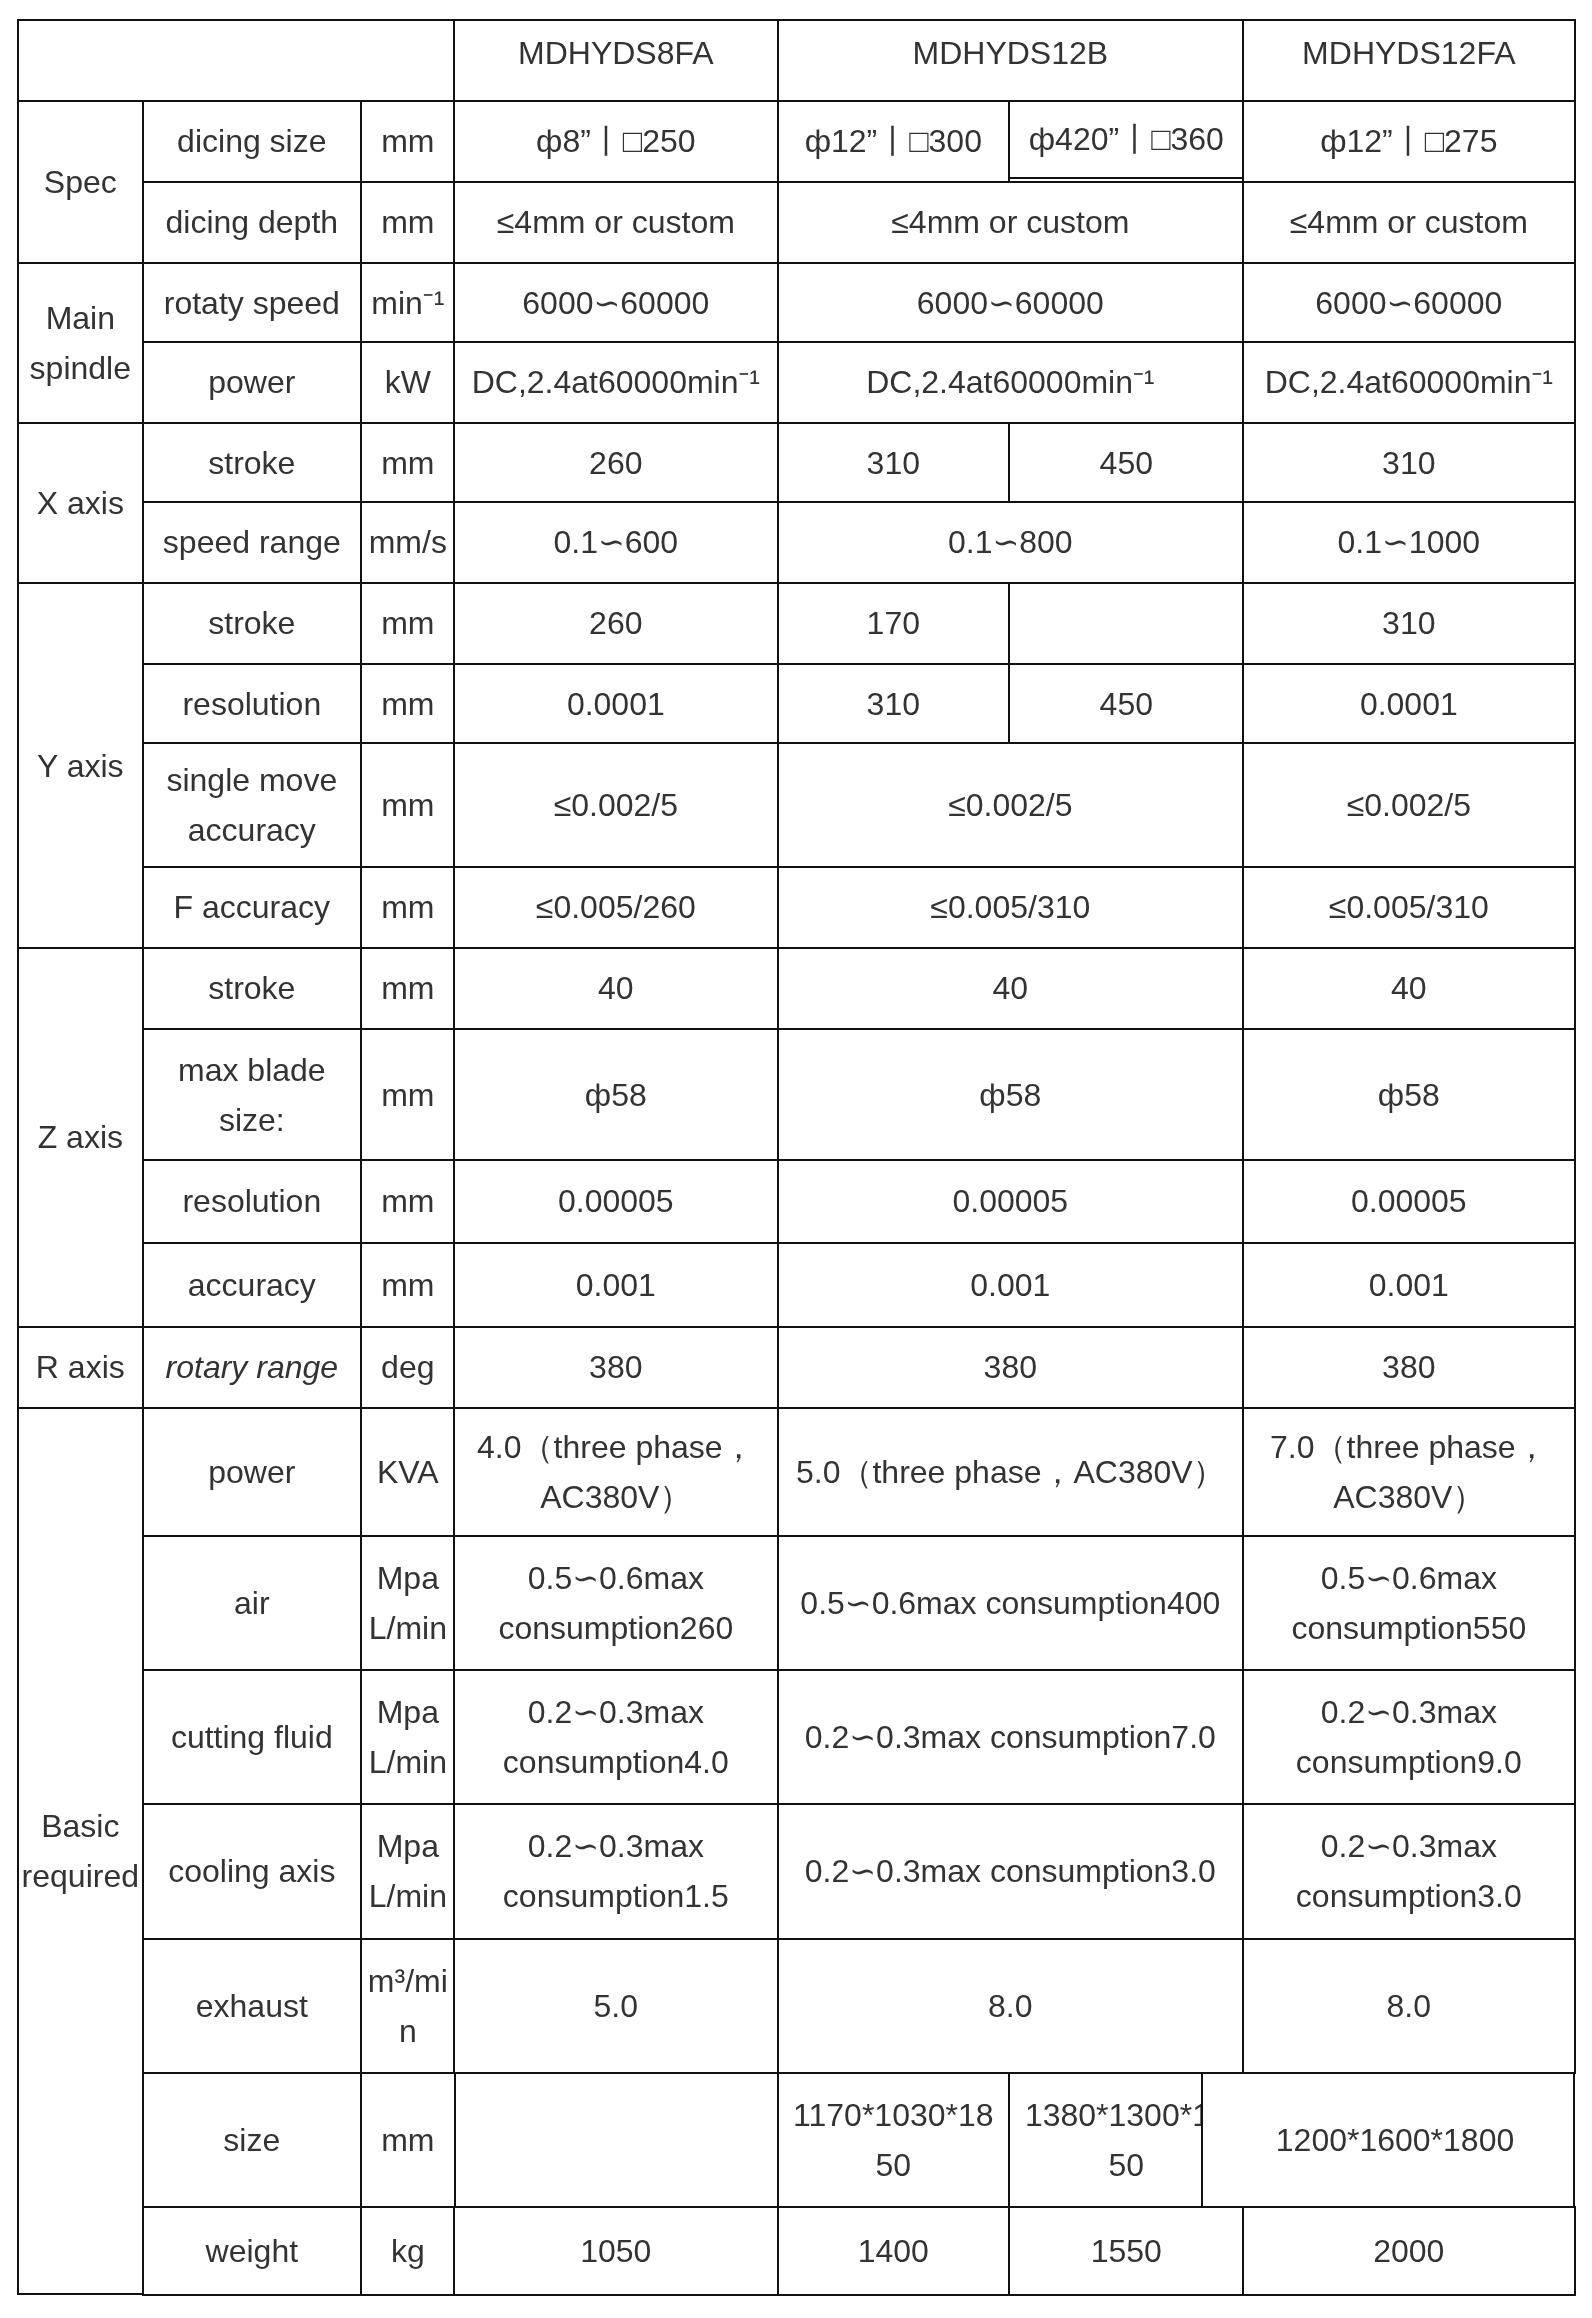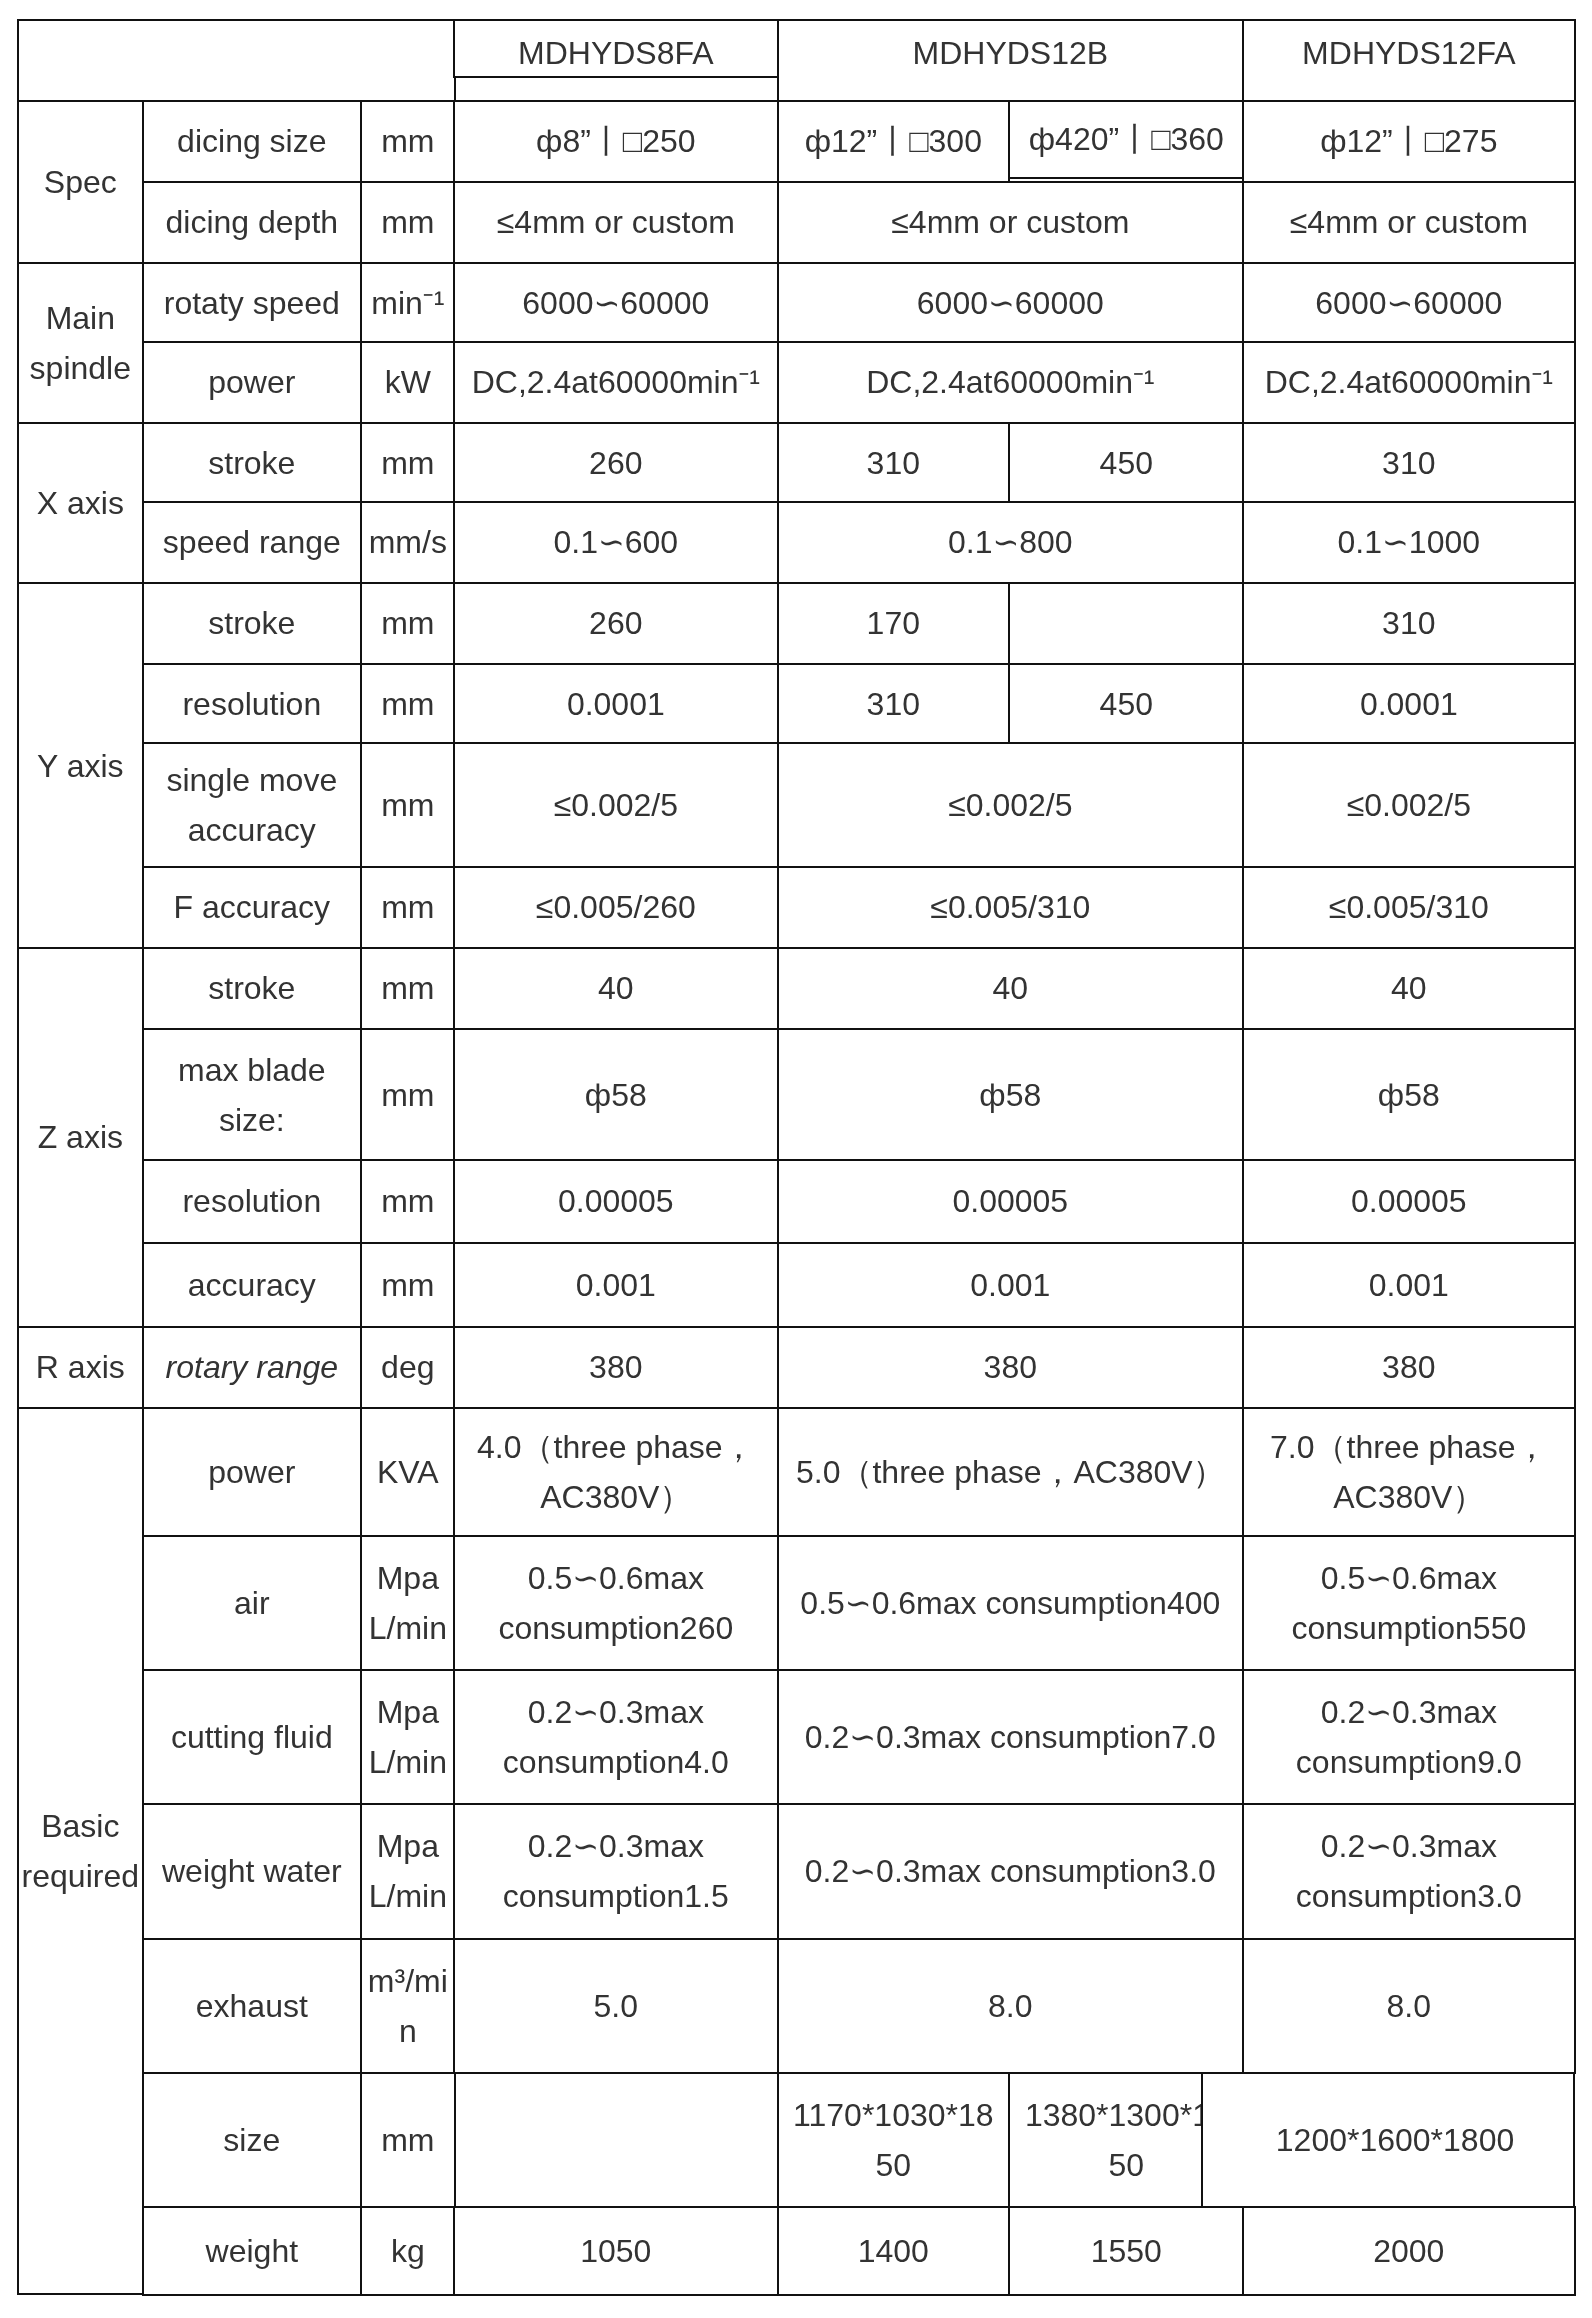--- a/index.html
+++ b/index.html
@@ -10,21 +10,21 @@
           display:flex; align-items:center; justify-content:center; text-align:center;
           font-size:32px; line-height:50px; white-space:pre-line; background:#ffffff;
           margin-left:-1.2px; margin-top:-1.2px; padding:0 1.6px; }
   .cell.top { align-items:flex-start; padding-top:6.3px; }
 </style>
 </head>
 <body>
 
 <div id="spec-table">
     <div class="cell" style="left: 18px; top: 20.4px; width: 439px; height: 83px;"></div>
-    <div class="cell top" style="left: 454px; top: 20.4px; width: 326px; height: 59px;">MDHYDS8FA</div>
+    <div class="cell top" style="left: 454px; top: 20.4px; width: 326px; height: 83px;">MDHYDS8FA</div>
     <div class="cell top" style="left: 778px; top: 20.4px; width: 467px; height: 83px;">MDHYDS12B</div>
     <div class="cell top" style="left: 1243px; top: 20.4px; width: 334px; height: 83px;">MDHYDS12FA</div>
     <div class="cell" style="left: 18px; top: 101px; width: 127px; height: 164px; text-align: center;">Spec</div>
     <div class="cell" style="left: 18px; top: 263px; width: 127px; height: 163px;">Main
 spindle</div>
     <div class="cell" style="left: 18px; top: 423px; width: 127px; height: 162px;">X axis</div>
     <div class="cell" style="left: 18px; top: 583px; width: 127px; height: 368px;">Y axis</div>
     <div class="cell" style="left: 18px; top: 948px; width: 127px; height: 381px;">Z axis</div>
     <div class="cell" style="left: 18px; top: 1327px; width: 127px; height: 83px;">R axis</div>
     <div class="cell" style="left: 18px; top: 1408px; width: 127px; height: 888px;">Basic
@@ -126,21 +126,21 @@
     <div class="cell" style="left: 1243px; top: 1536px; width: 334px; height: 136px;">0.5∽0.6max
 consumption550</div>
     <div class="cell" style="left: 143px; top: 1670px; width: 220px; height: 137px;">cutting fluid</div>
     <div class="cell" style="left: 361px; top: 1670px; width: 96px; height: 137px;">Mpa
 L/min</div>
     <div class="cell" style="left: 454px; top: 1670px; width: 326px; height: 137px;">0.2∽0.3max
 consumption4.0</div>
     <div class="cell" style="left: 778px; top: 1670px; width: 467px; height: 137px;">0.2∽0.3max consumption7.0</div>
     <div class="cell" style="left: 1243px; top: 1670px; width: 334px; height: 137px;">0.2∽0.3max
 consumption9.0</div>
-    <div class="cell" style="left: 143px; top: 1804px; width: 220px; height: 137px;">weight water</div>
+    <div class="cell" style="left: 143px; top: 1804px; width: 220px; height: 137px;">cooling axis</div>
     <div class="cell" style="left: 361px; top: 1804px; width: 96px; height: 137px;">Mpa
 L/min</div>
     <div class="cell" style="left: 454px; top: 1804px; width: 326px; height: 137px;">0.2∽0.3max
 consumption1.5</div>
     <div class="cell" style="left: 778px; top: 1804px; width: 467px; height: 137px;">0.2∽0.3max consumption3.0</div>
     <div class="cell" style="left: 1243px; top: 1804px; width: 334px; height: 137px;">0.2∽0.3max
 consumption3.0</div>
     <div class="cell" style="left: 143px; top: 1939px; width: 220px; height: 136px;">exhaust</div>
     <div class="cell" style="left: 361px; top: 1939px; width: 96px; height: 136px;">m³/mi
 n</div>

